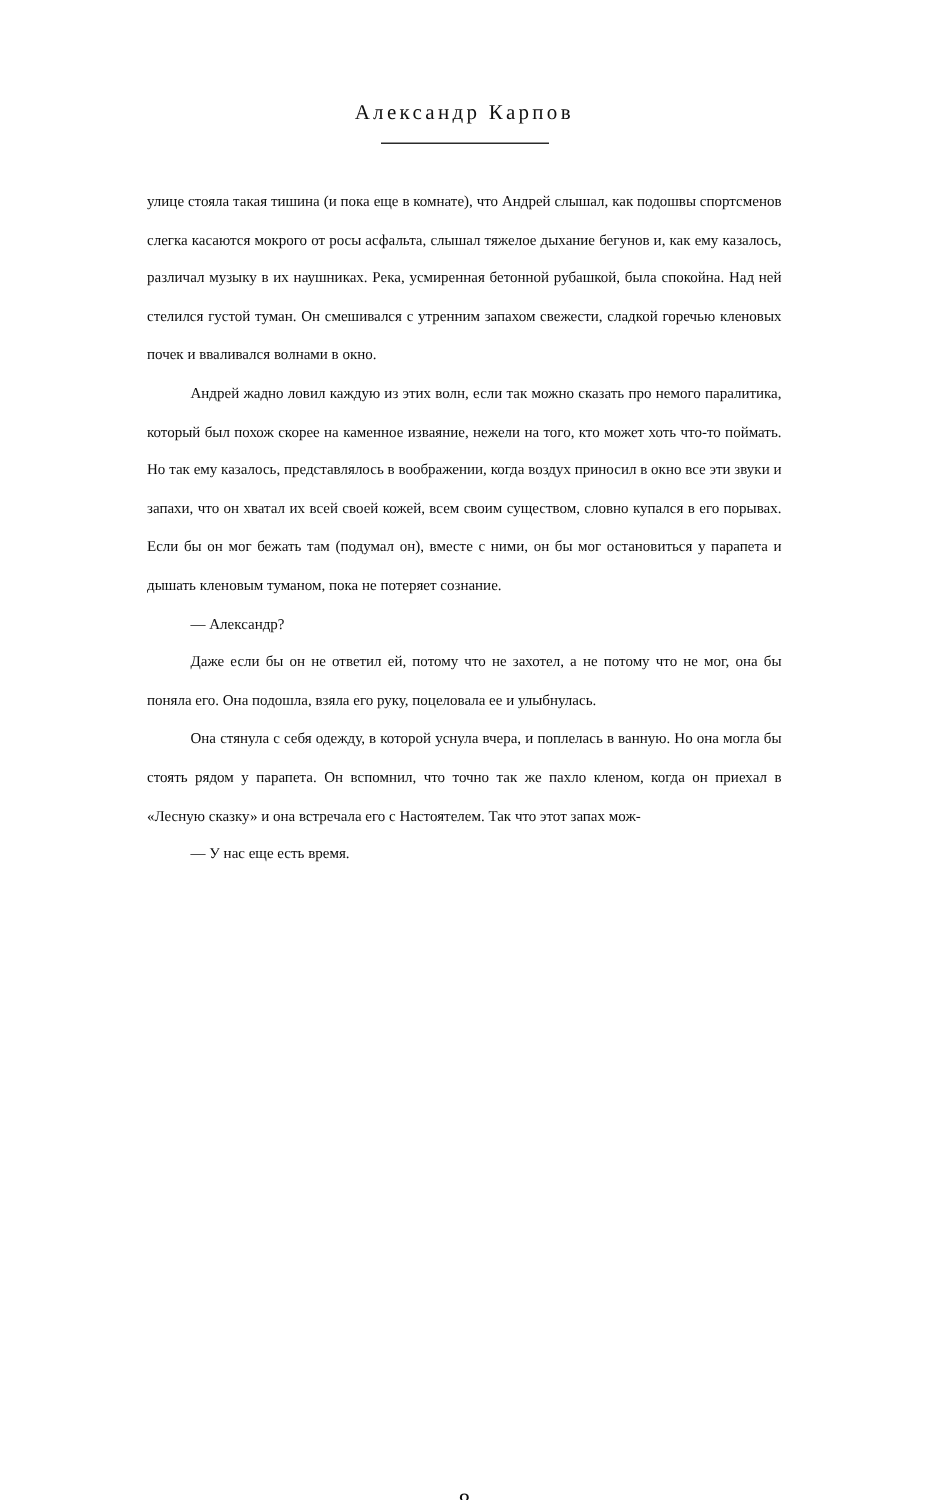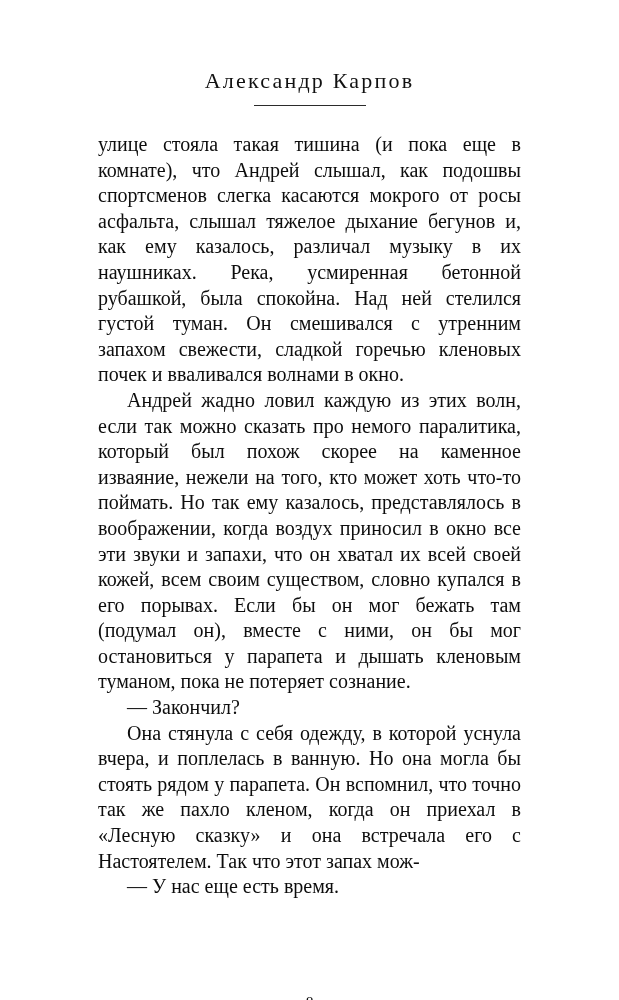--- a/index.html
+++ b/index.html
@@ -18,35 +18,35 @@
   .page {
     width: 619px;
     height: 1000px;
     box-sizing: border-box;
     padding: 0;
     position: relative;
   }
   .running-head {
     text-align: center;
     font-family: "Liberation Serif", serif;
-    font-size: 22px;
+    font-size: 14px;
     letter-spacing: 2.2px;
     margin-top: 68px;
     font-weight: 400;
     color: #111;
   }
   .head-rule {
     width: 112px;
     height: 1px;
     background: #2b2b2b;
     margin: 11px auto 0 auto;
   }
   .body-text {
     margin: 26px 98px 0 98px;
-    font-size: 20px;
+    font-size: 10px;
     line-height: 25.6px;
     text-align: justify;
     text-justify: inter-word;
     color: #0d0d0d;
     hyphens: manual;
   }
   .body-text p {
     margin: 0;
     text-indent: 0;
   }
@@ -67,20 +67,21 @@
 <body>
 
 <div class="page">
 
   <div class="running-head">Александр Карпов</div>
   <div class="head-rule"></div>
 
   <div class="body-text">
     <p>улице стояла такая тишина (и пока еще в комнате), что Андрей слышал, как подошвы спортсменов слег­ка касаются мокрого от росы асфальта, слышал тяжелое дыхание бегунов и, как ему казалось, различал музыку в их наушниках. Река, усмиренная бетонной рубашкой, была спокойна. Над ней стелился густой туман. Он смешивался с утренним запахом свежести, сладкой горечью кленовых почек и вваливался вол­нами в окно.</p>
     <p class="indent">Андрей жадно ловил каждую из этих волн, если так можно сказать про немого паралитика, который был похож скорее на каменное изваяние, нежели на того, кто может хоть что-то поймать. Но так ему ка­залось, представлялось в воображении, когда воздух приносил в окно все эти звуки и запахи, что он хватал их всей своей кожей, всем своим существом, словно купался в его порывах. Если бы он мог бежать там (подумал он), вместе с ними, он бы мог остановить­ся у парапета и дышать кленовым туманом, пока не потеряет сознание.</p>
-    <p class="indent">— Закончил?</p>
+    <p class="indent">— Александр?</p>
+    <p class="indent">Даже если бы он не ответил ей, потому что не за­хотел, а не потому что не мог, она бы поняла его. Она подошла, взяла его руку, поцеловала ее и улыбнулась.</p>
     <p class="indent">Она стянула с себя одежду, в которой уснула вче­ра, и поплелась в ванную. Но она могла бы стоять ря­дом у парапета. Он вспомнил, что точно так же пахло кленом, когда он приехал в «Лесную сказку» и она встречала его с Настоятелем. Так что этот запах мож-</p>
     <p class="indent">— У нас еще есть время.</p>
   </div>
 
   <div class="folio">8</div>
 
 </div>
 
 </body></html>

